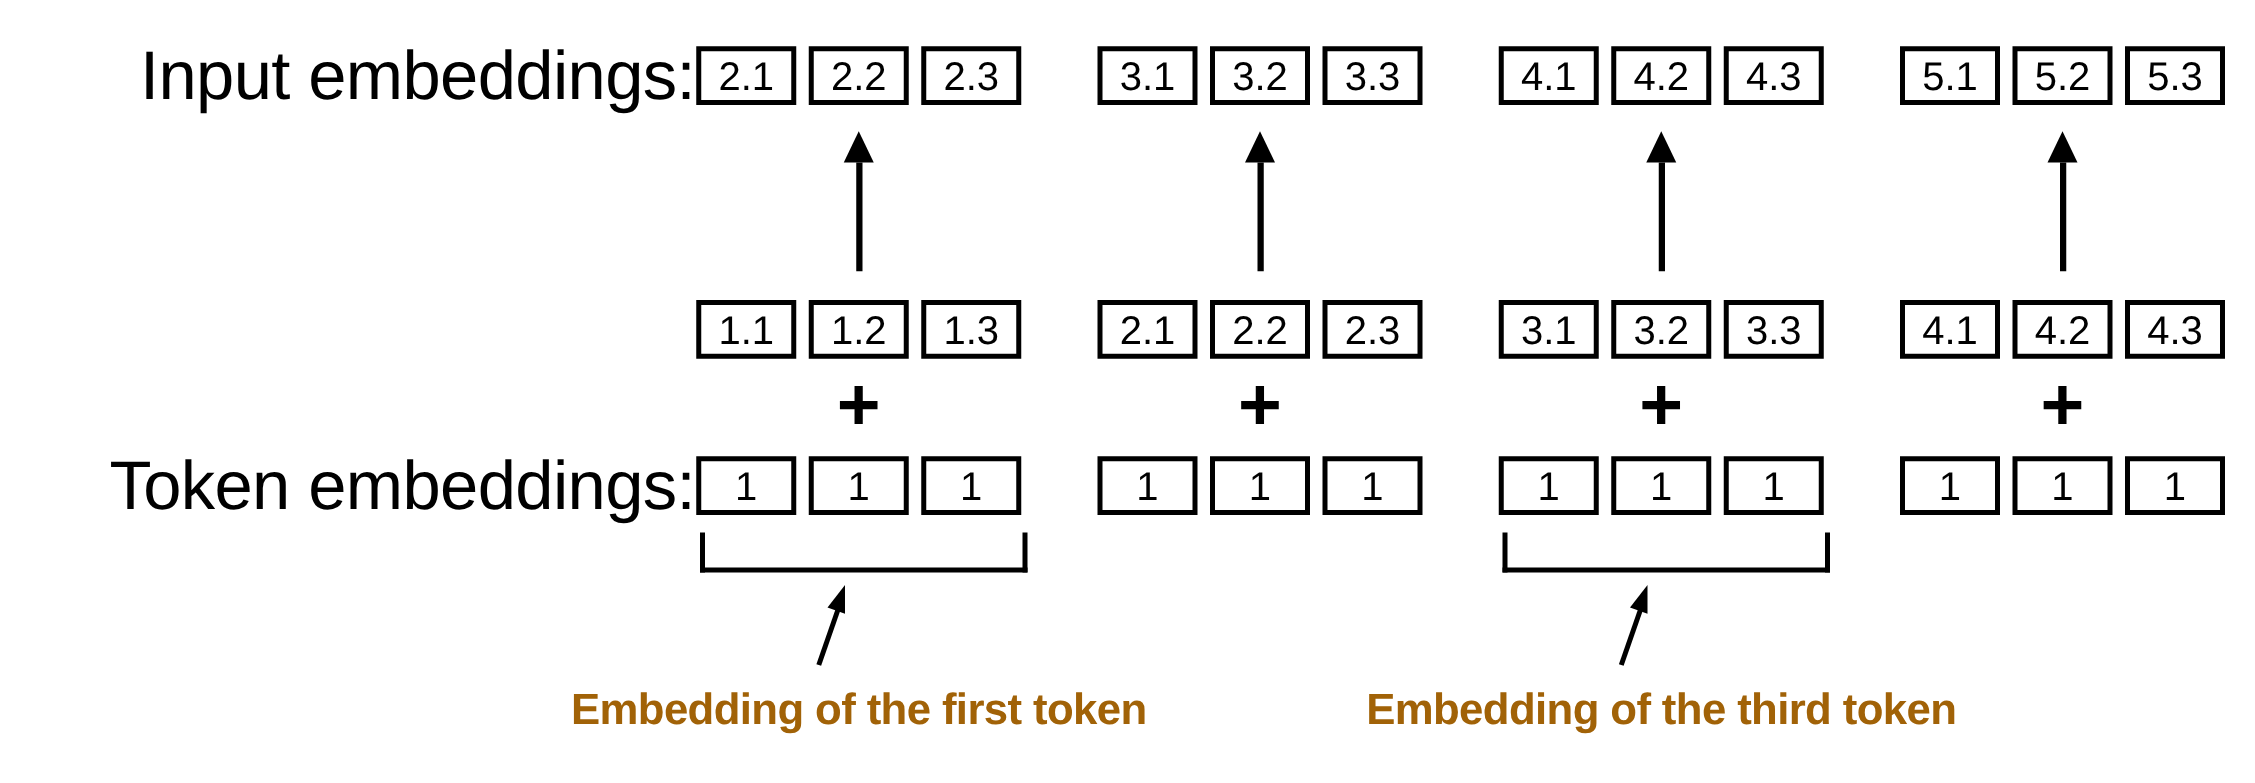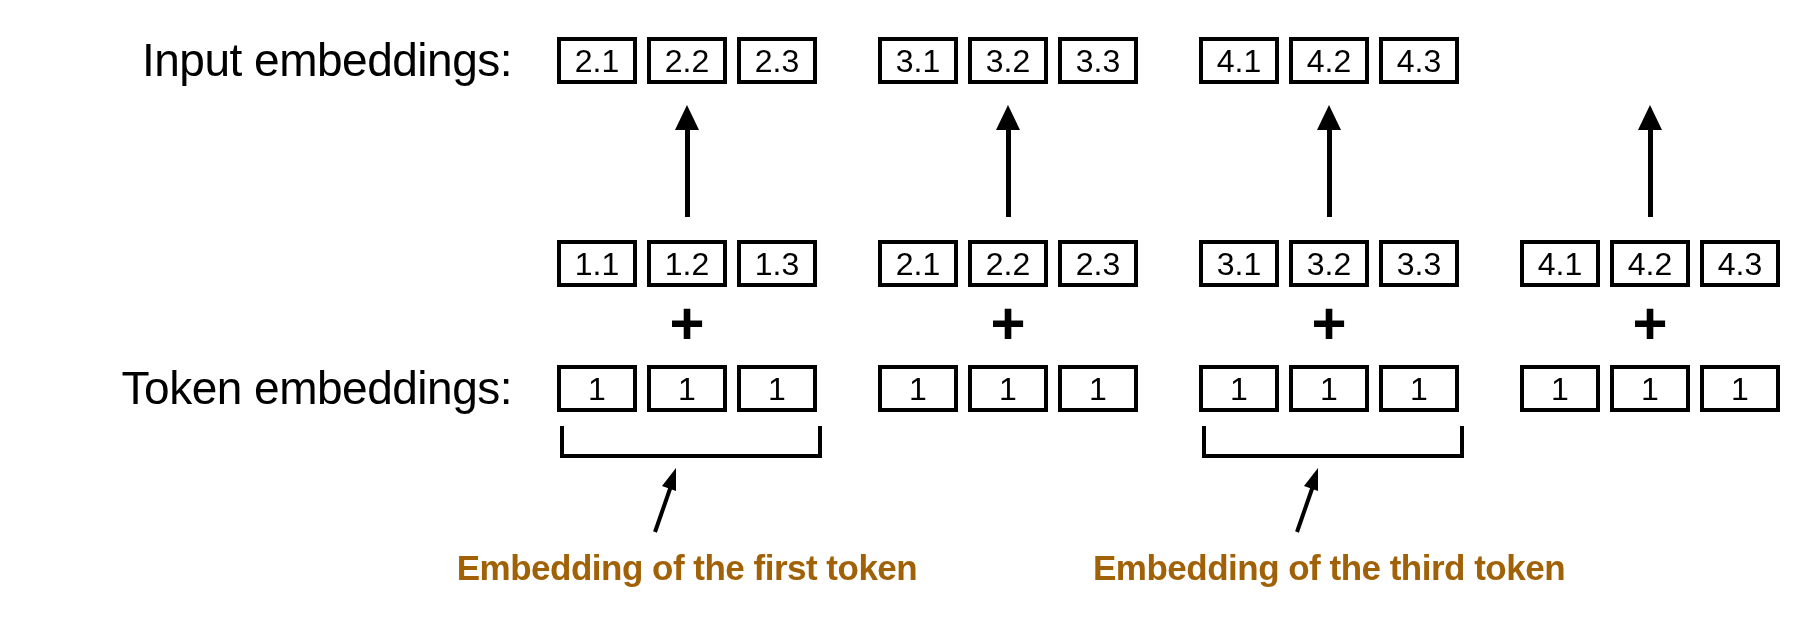--- a/index.html
+++ b/index.html
@@ -16,25 +16,26 @@
     color: #000000;
     overflow: hidden;
   }
 
   
   .row-label {
     position: absolute;
     left: 0;
     width: 512px;
     text-align: right;
-    font-size: 46px;
+    font-size: 55px;
     line-height: 47px;
     letter-spacing: -0.5px;
     color: #000000;
     white-space: nowrap;
+    padding-left: 44px;
   }
   #label-input      { top: 37px;  }
   #label-positional { top: 240px; }
   #label-token      { top: 365px; }
 
   
   .column {
     position: absolute;
     top: 0;
     width: 260px;
@@ -244,20 +245,25 @@
       <svg class="diag-arrow" viewBox="0 0 60 75">
         <line x1="13" y1="70" x2="29" y2="24" stroke="#000000" stroke-width="4"></line>
         <polygon points="34,6 34,29 20,24" fill="#000000"></polygon>
       </svg>
       <div class="caption">Embedding of the third token</div>
     </div>
 
   </div>
       <div class="column" style="left: 1520px;">
 
+    <div class="vec-row" data-row="input">
+          <div class="vec-cell">5.1</div>
+          <div class="vec-cell">5.2</div>
+          <div class="vec-cell">5.3</div>
+        </div>
 
     <div class="up-arrow">
       <div class="head"></div>
       <div class="shaft"></div>
     </div>
 
     <div class="vec-row" data-row="positional">
           <div class="vec-cell">4.1</div>
           <div class="vec-cell">4.2</div>
           <div class="vec-cell">4.3</div>

